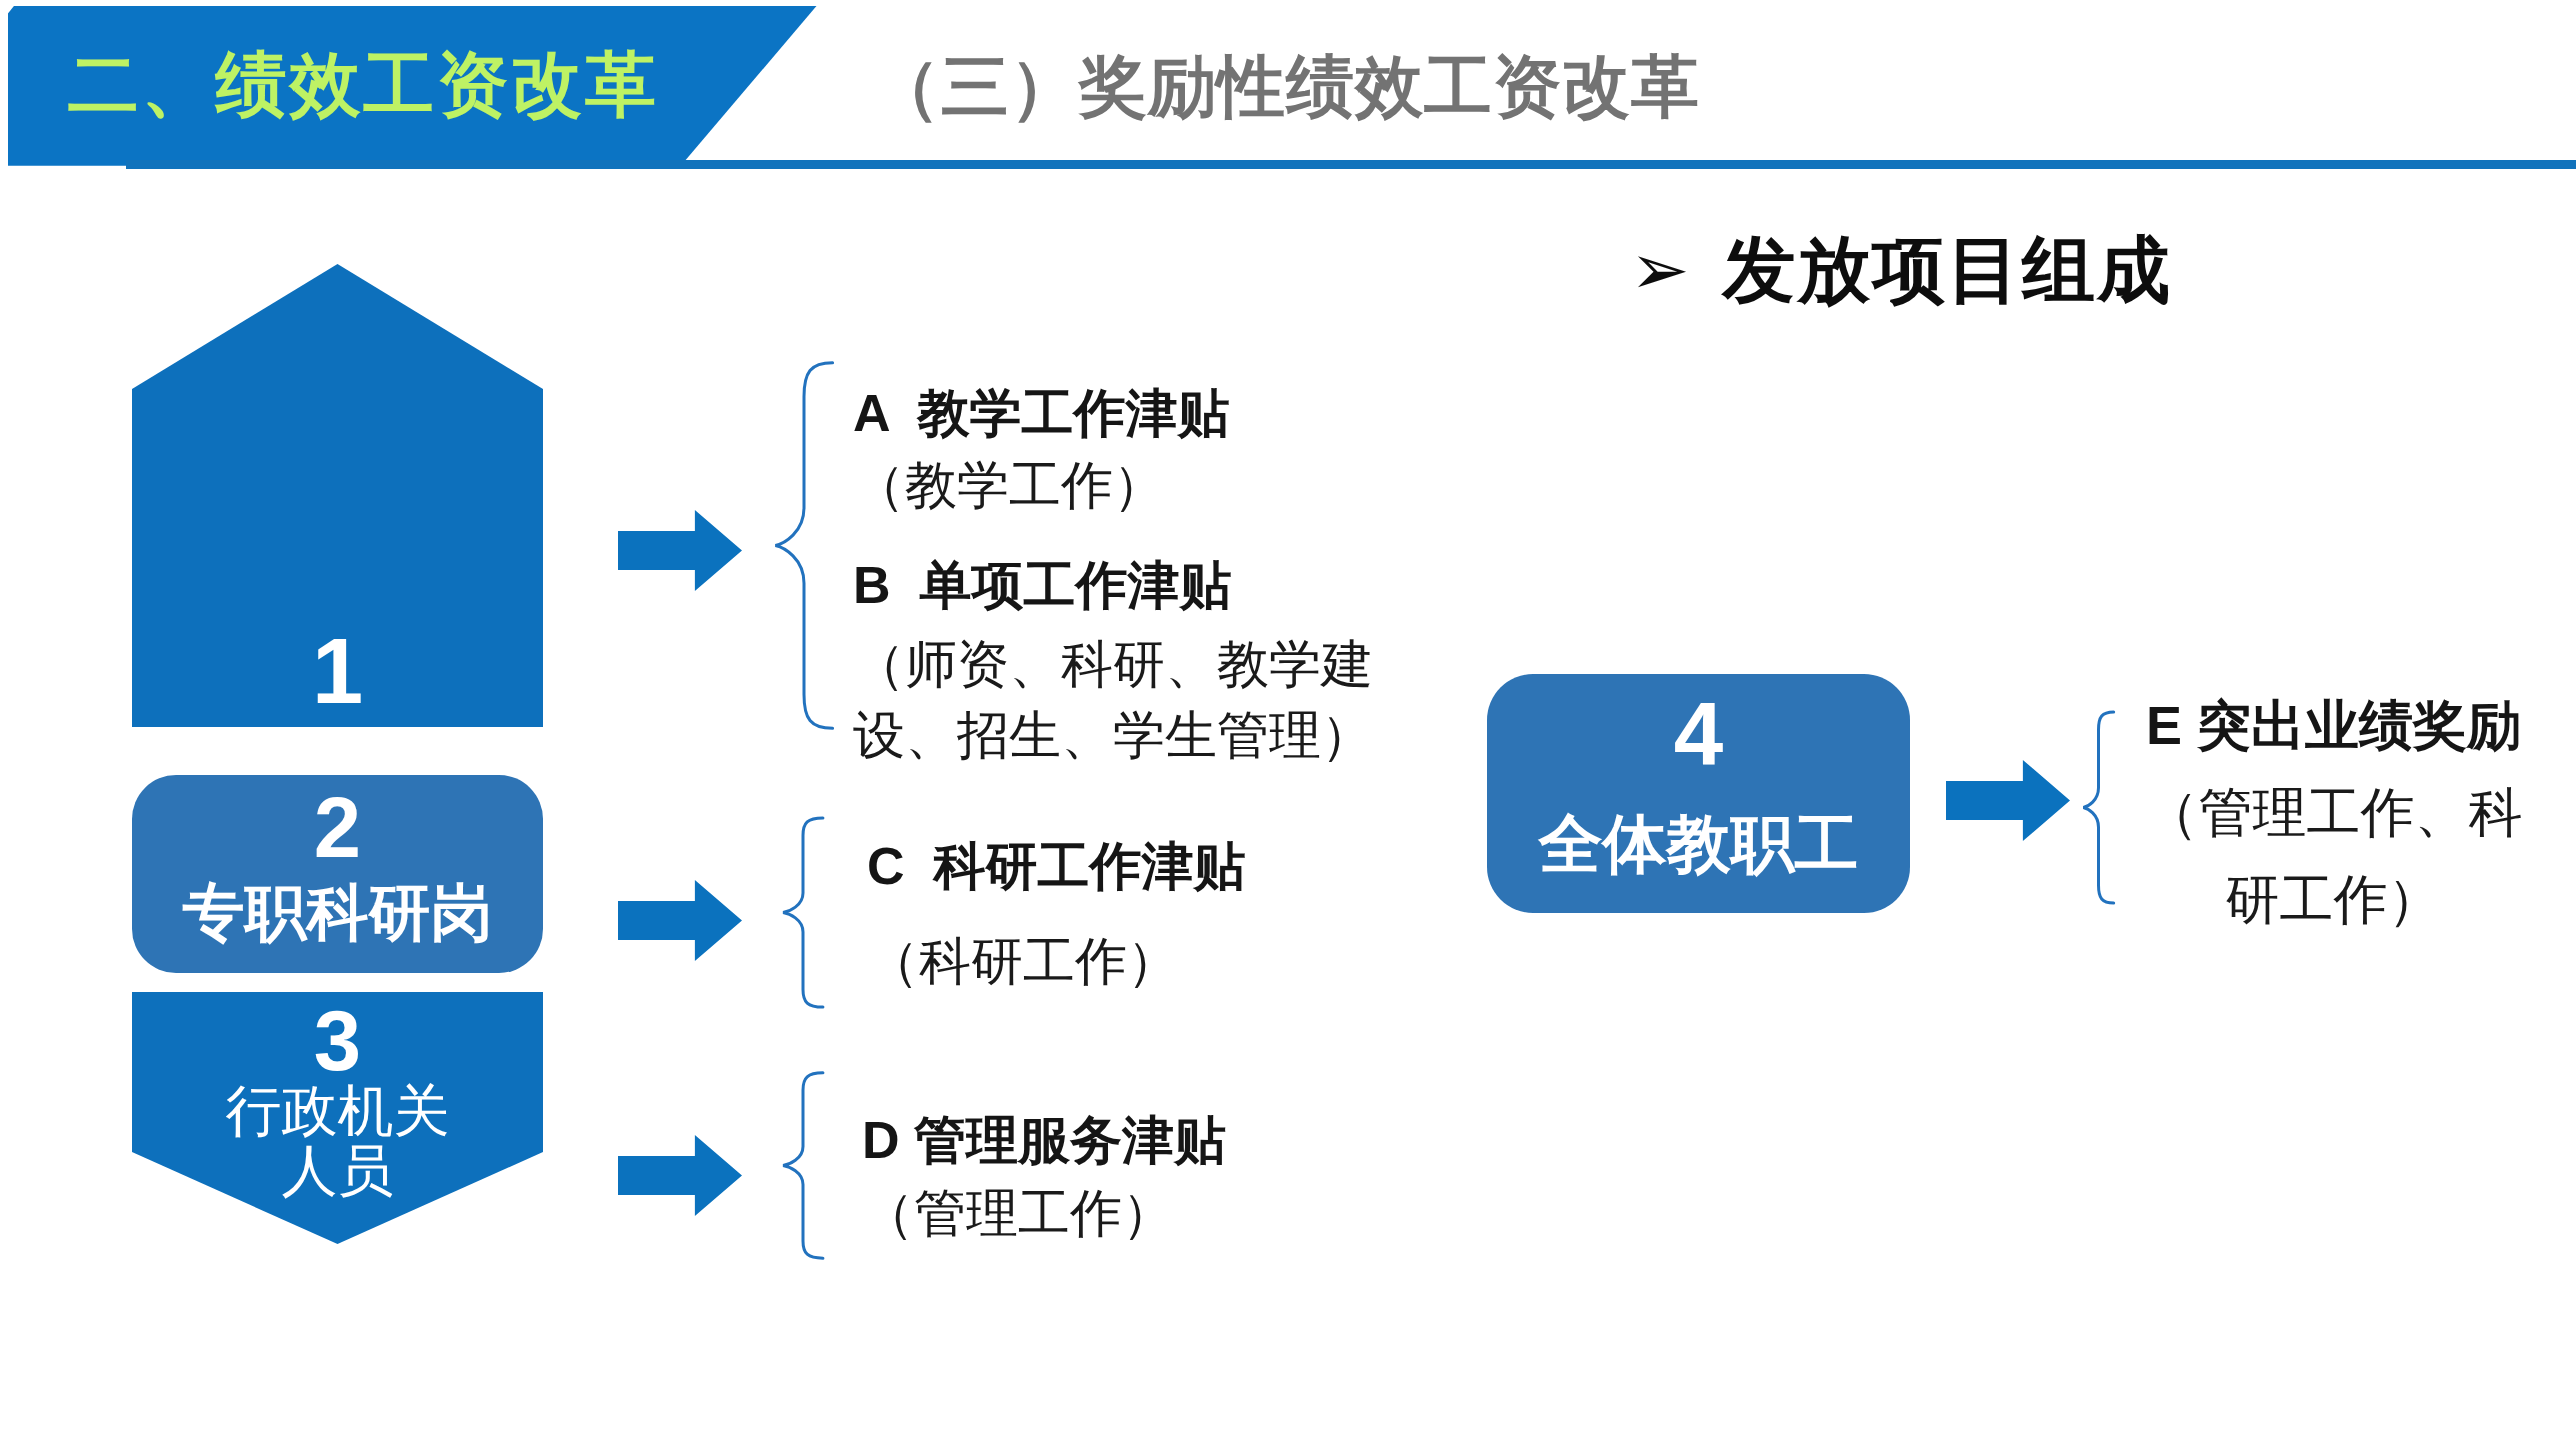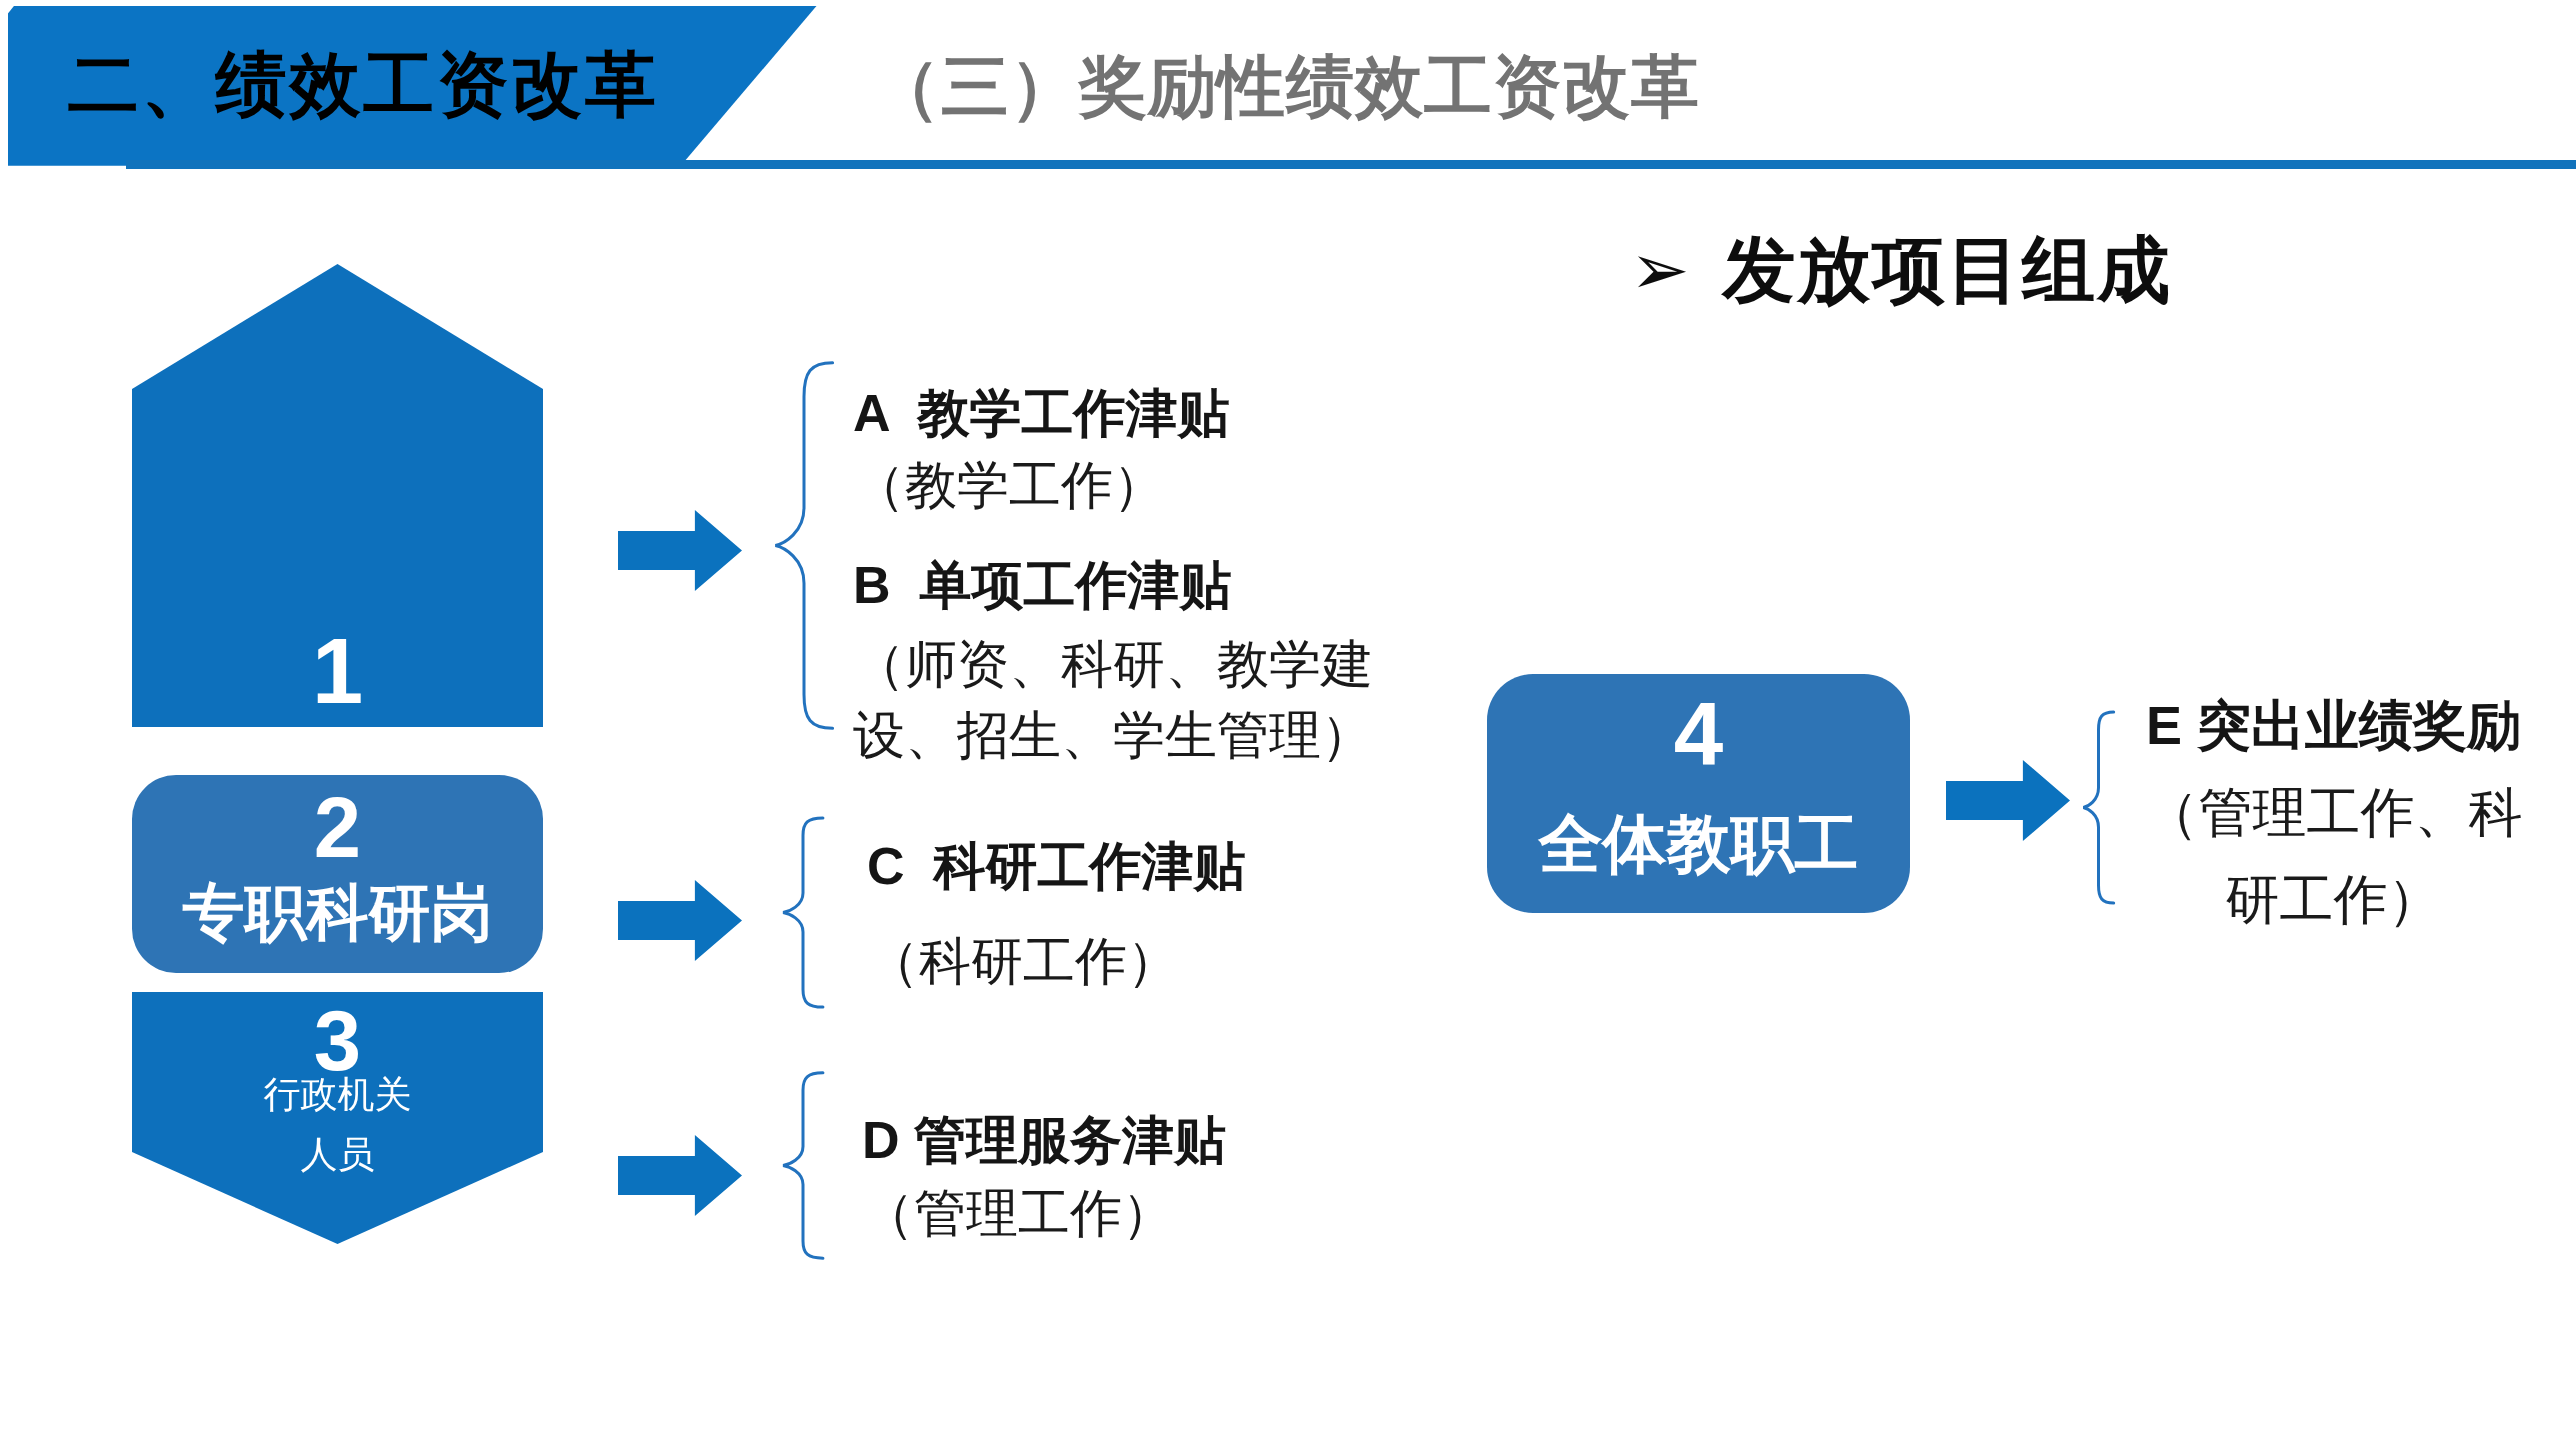--- a/index.html
+++ b/index.html
@@ -12,21 +12,21 @@
   .abs { position:absolute; }
 
   
   .banner {
     left:7.7px; top:5.8px; width:809px; height:160px;
     background:#0B74C4;
     clip-path:polygon(0.8% 0, 100% 0, 83.2% 100%, 0 100%, 0 5%);
     display:flex; align-items:center;
   }
   .banner-text {
-    padding-left:60px; color:#000000; font-size:71px; font-weight:bold;
+    padding-left:60px; color:#bef264; font-size:71px; font-weight:bold;
     letter-spacing:2.9px; white-space:pre;
   }
   .slide-title {
     left:872px; top:42px; font-size:68px; font-weight:bold; color:#737373;
     white-space:pre; letter-spacing:1px;
   }
   .title-underline {
     left:126px; top:160px; width:2450px; height:8.7px; background:#1273BC;
   }
   .bullet-row {
@@ -47,21 +47,21 @@
   .round-2 {
     left:132px; top:775px; width:411px; height:198px; background:#2E74B5; border-radius:44px;
   }
   .round-2 .shape-num { position:absolute; left:0; width:100%; top:7.7px; font-size:85px; line-height:89px; }
   .round-2 .shape-label { position:absolute; left:0; width:100%; top:104px; font-size:62px; line-height:68px; font-weight:bold; }
   .pent-down {
     left:132px; top:992px; width:411px; height:252px; background:#0D70BC;
     clip-path:polygon(0 0, 100% 0, 100% 63.5%, 50% 100%, 0 63.5%);
   }
   .pent-down .shape-num { position:absolute; left:0; width:100%; top:3.9px; font-size:85px; line-height:89px; }
-  .pent-down .shape-label { position:absolute; left:0; width:100%; top:73px; font-size:37px; line-height:60px; }
+  .pent-down .shape-label { position:absolute; left:0; width:100%; top:89px; font-size:56px; line-height:60px; }
 
   
   .round-4 {
     left:1487px; top:674px; width:423px; height:239px; background:#2E74B5; border-radius:46px;
   }
   .round-4 .shape-num { position:absolute; left:0; width:100%; top:13.5px; font-size:89px; line-height:93px; }
   .round-4 .shape-label { position:absolute; left:0; width:100%; top:135px; font-size:64px; line-height:70px; font-weight:bold; }
 
   
   .block-arrow {

